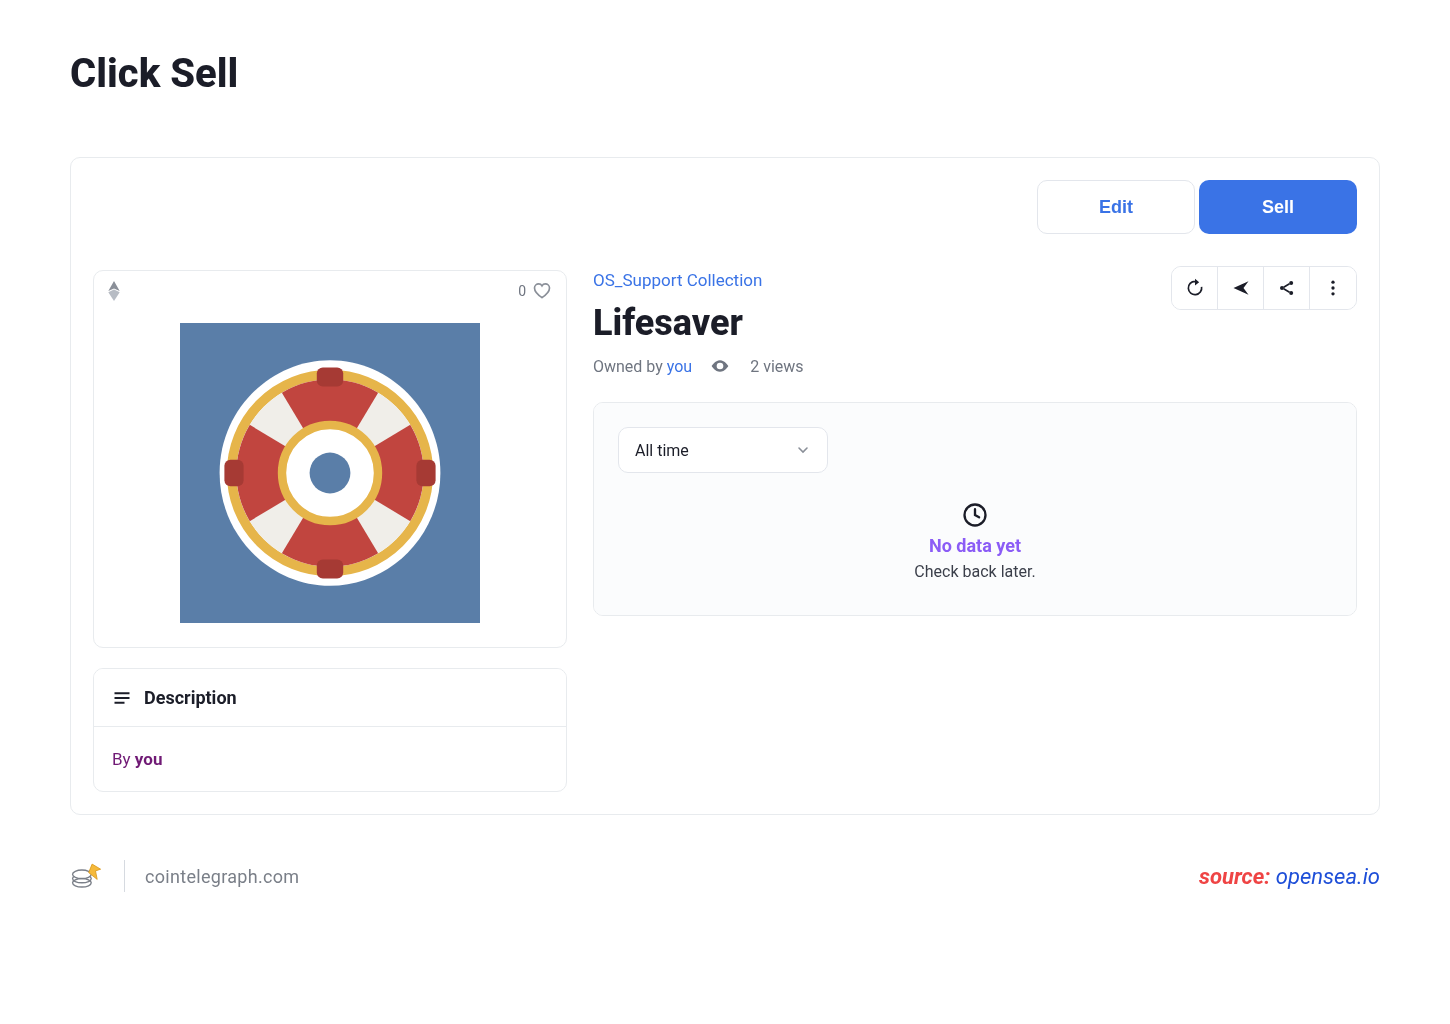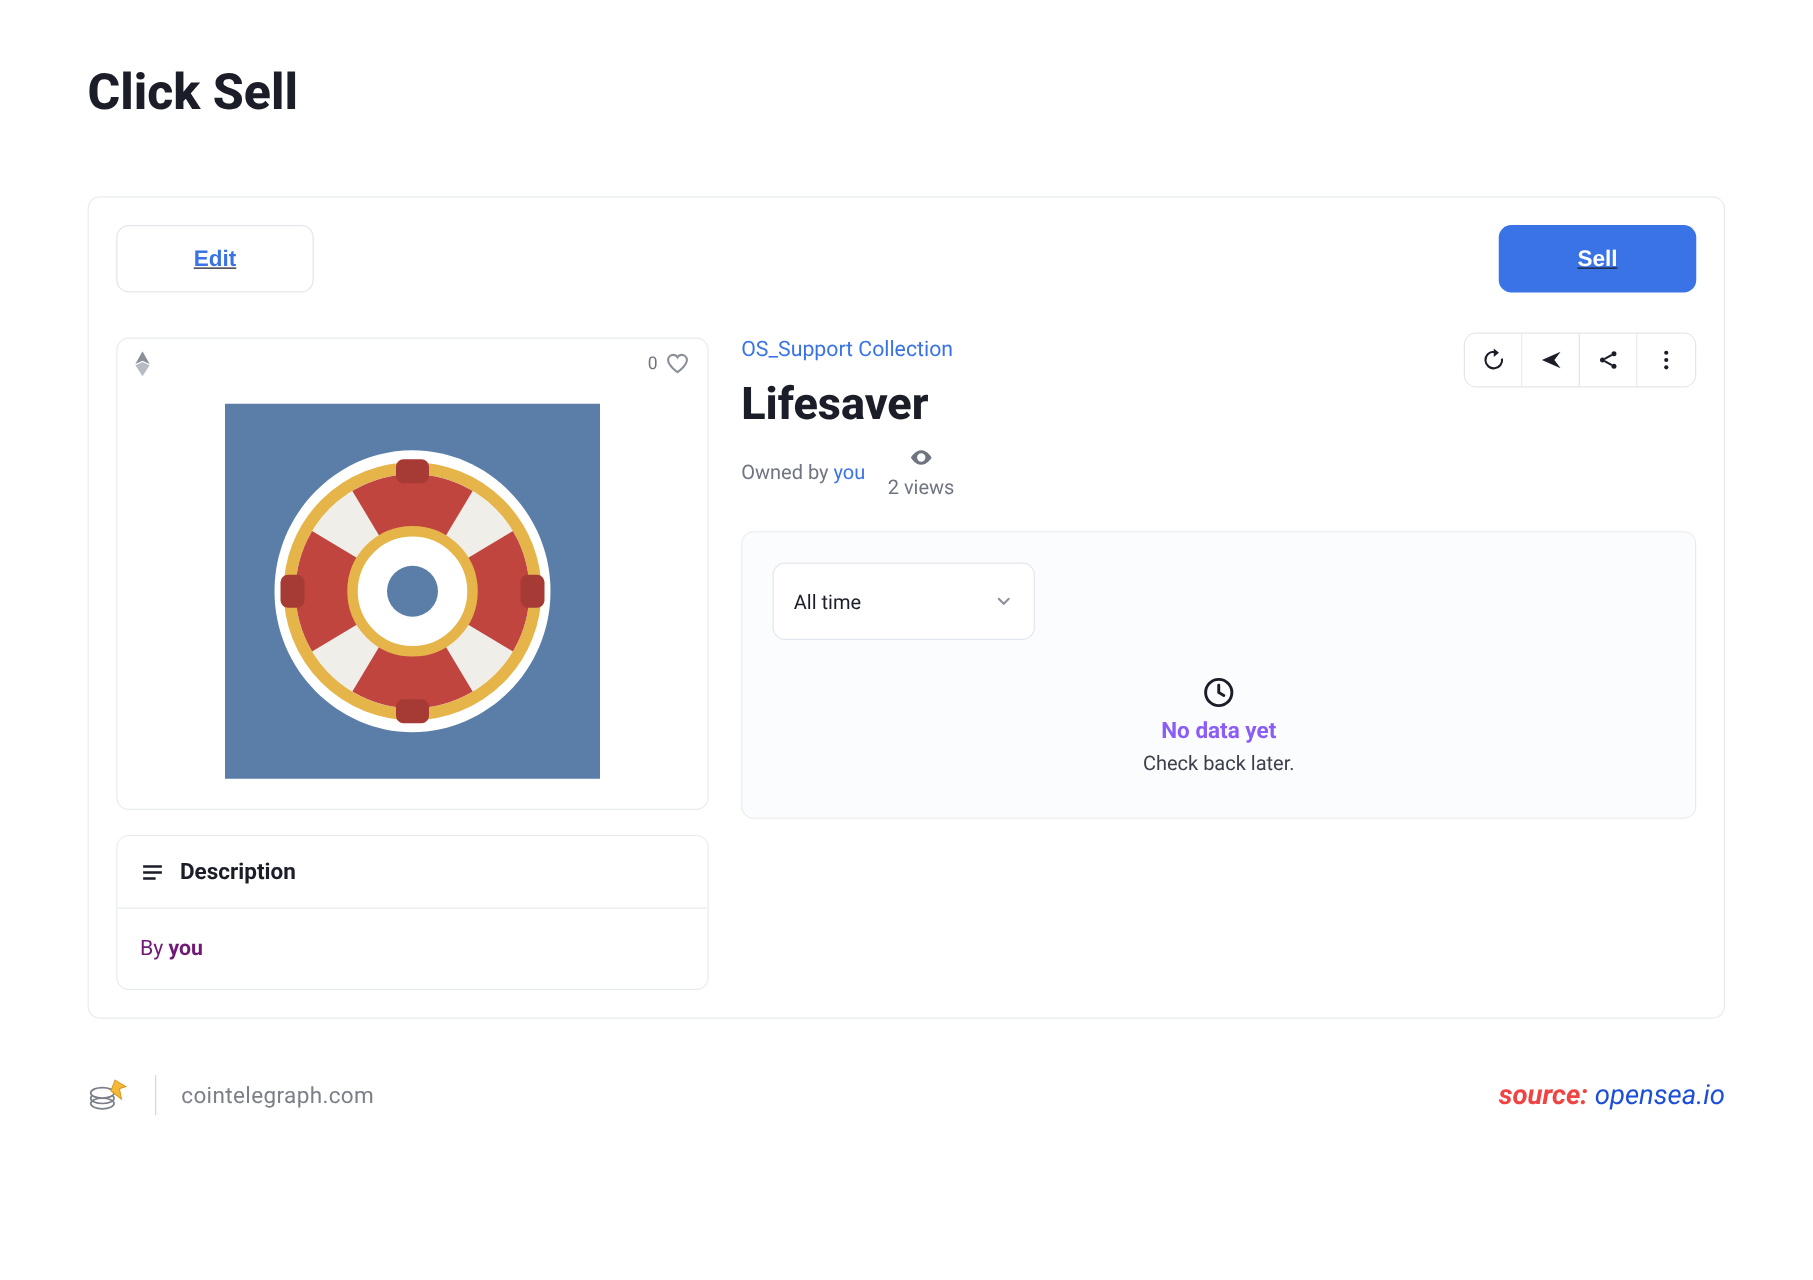--- a/index.html
+++ b/index.html
@@ -17,24 +17,23 @@
       margin-bottom: 60px;
     }
     .card {
       border: 1px solid #e8ebee;
       border-radius: 10px;
       padding: 0;
       background: #fff;
     }
     .topbar {
       display: flex;
-      justify-content: space-between;
-      gap: 20px;
+      justify-content: flex-end;
+      gap: 4px;
       padding: 22px 22px 22px 22px;
-      text-decoration: underline;
     }
     .btn {
       height: 54px;
       min-width: 158px;
       border-radius: 10px;
       font-size: 18px;
       font-weight: 700;
       display: inline-flex;
       align-items: center;
       justify-content: center;
@@ -118,40 +117,40 @@
       border: none; background: #fff; cursor: pointer;
       border-right: 1px solid #e3e6ec;
       color: #1b1d28;
     }
     .action-btn:last-child { border-right: none; }
     .meta-row {
       display: flex; align-items: center; gap: 18px;
       margin-top: 12px; color: #6f7580; font-size: 16px;
     }
     .meta-row .you { color: #3a73e6; }
-    .views { display: flex; align-items: center; gap: 4px; flex-direction: column; }
+    .views { display: flex; align-items: center; gap: 20px; }
     .panel {
       margin-top: 26px;
       border: 1px solid #e8ebee;
       border-radius: 10px;
       overflow: hidden;
     }
     .panel-head {
       display: flex; align-items: center; justify-content: space-between;
       padding: 18px 20px;
       font-weight: 700; font-size: 18px;
       background: #fff;
       border-bottom: 1px solid #eef1f4;
     }
     .panel-head-left { display: flex; align-items: center; gap: 12px; }
     .chev { color: #8a8f98; }
     .panel-body { padding: 24px; background: #fbfcfd; }
     .select {
       display: inline-flex; align-items: center; justify-content: space-between;
-      width: 210px; height: 62px;
+      width: 210px; height: 46px;
       border: 1px solid #e3e6ec; border-radius: 10px;
       padding: 0 16px; font-size: 16px; color: #1b1d28;
       cursor: pointer; background: #fff;
     }
     .empty {
       display: flex; flex-direction: column; align-items: center; gap: 6px;
       padding: 28px 0 10px 0;
       text-align: center;
     }
     .empty-title { font-weight: 700; font-size: 18px; color: #8b5cf6; }

